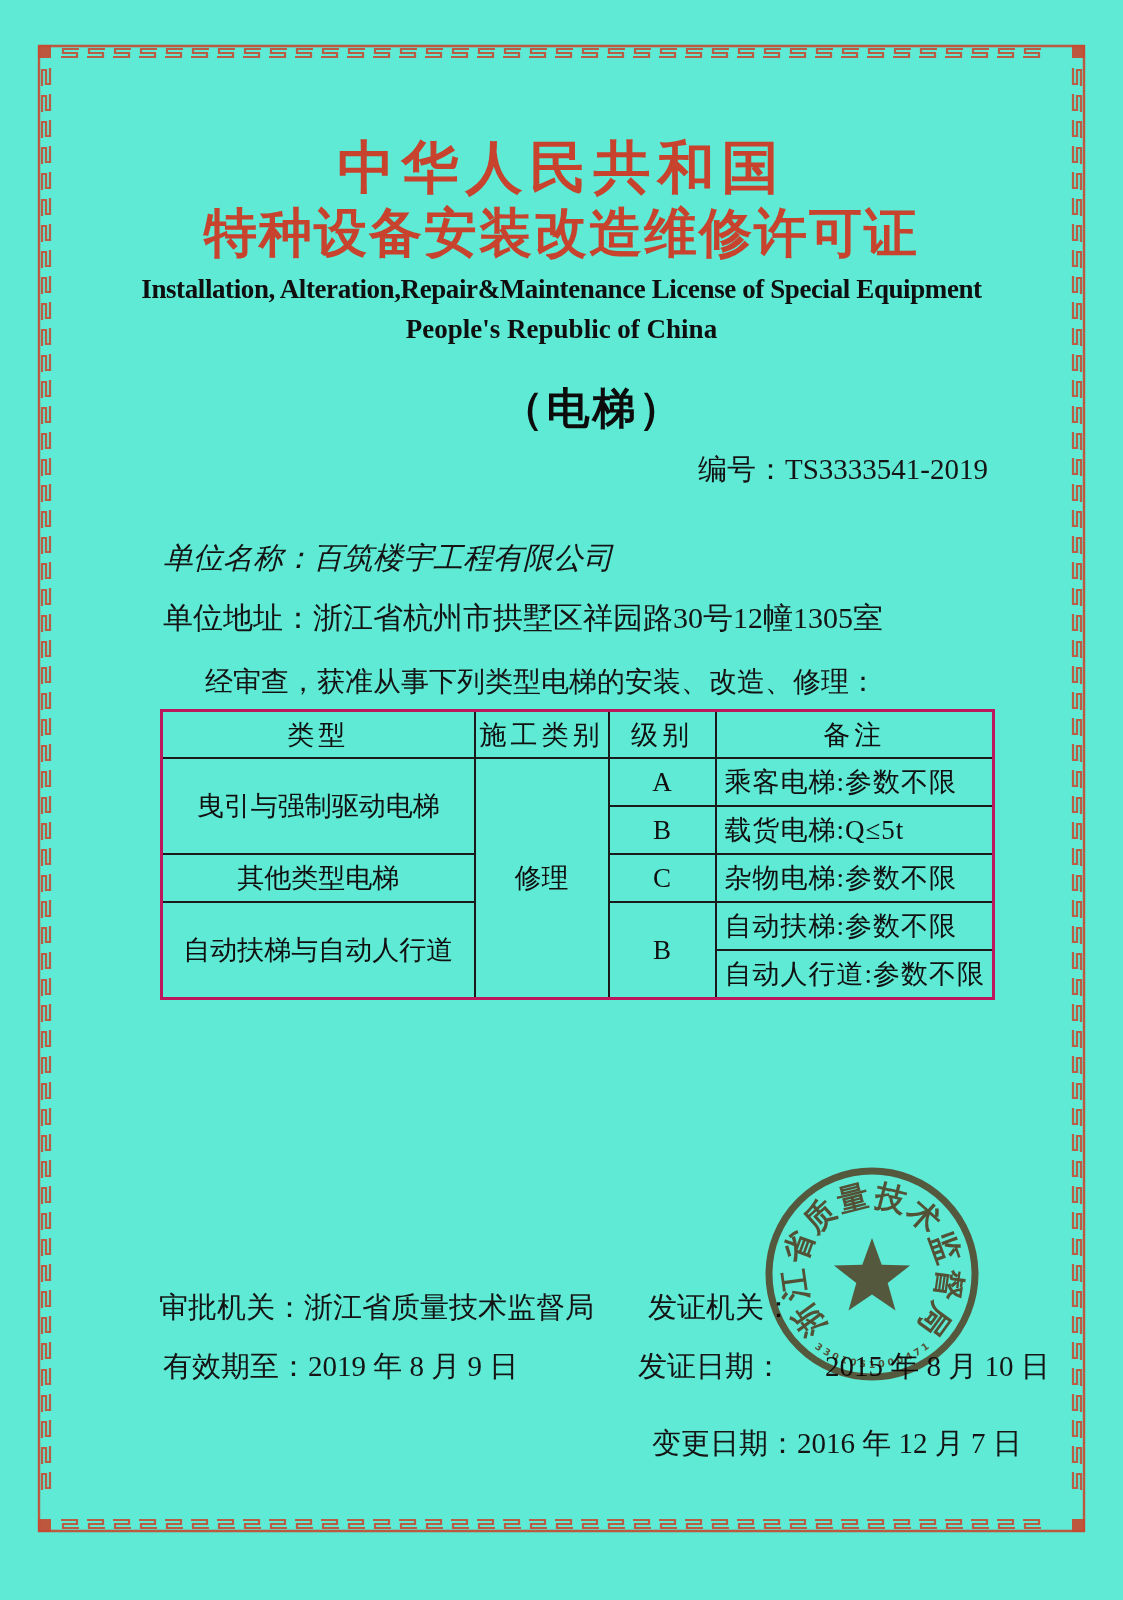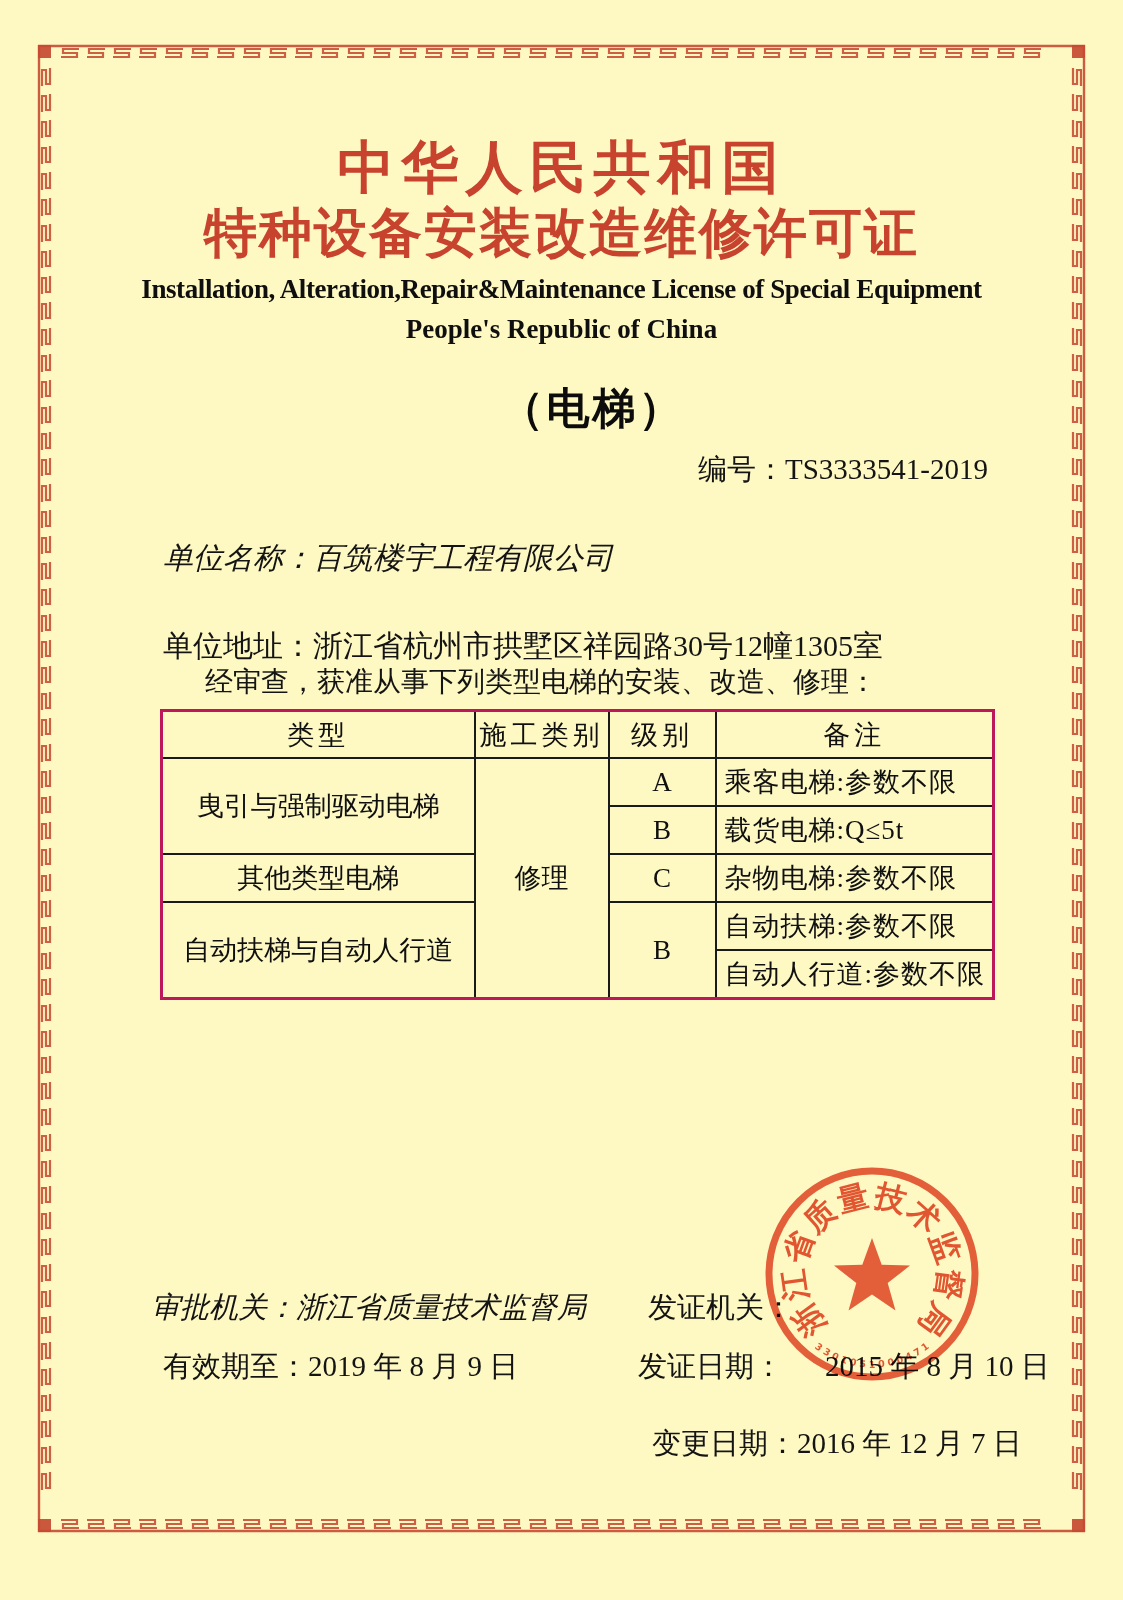--- a/index.html
+++ b/index.html
@@ -1,51 +1,51 @@
 <!DOCTYPE html>
 <html><head>
 <meta charset="utf-8">
 <style>
   html,body{margin:0;padding:0;background:#ffffff;}
   .page{
     position:relative;width:1123px;height:1600px;margin:0 auto;
-    background:#fef9c3;overflow:hidden;
+    background:#5eead4;overflow:hidden;
     font-family:"Liberation Serif","DejaVu Serif",serif;
     color:#141414;
   }
   .abs{position:absolute;}
   .center{left:0;width:1123px;text-align:center;}
   .title-cn{font-weight:700;white-space:nowrap;}
   .title-cn1{top:130px;font-size:57px;letter-spacing:7px;}
   .title-cn2{top:198px;font-size:53px;letter-spacing:2px;}
   .title-en{font-weight:700;color:#0f0f0f;white-space:nowrap;}
   .title-en1{top:274px;font-size:27px;letter-spacing:-0.4px;}
   .title-en2{top:314px;font-size:27px;}
   .subtitle{top:380px;font-size:43px;letter-spacing:3px;color:#0c0c0c;font-weight:600;padding-left:31px;}
   .license-no{left:698px;top:450px;font-size:29px;white-space:nowrap;}
   .field-line{font-size:30px;white-space:nowrap;}
   .fl-name{left:163px;top:538px;font-style:italic;}
-  .fl-addr{left:163px;top:598px;margin-top:28px;}
+  .fl-addr{left:163px;top:598px;}
   .fl-note{left:205px;top:655px;font-size:28px;margin-top:8px;}
   table.scope{
     position:absolute;left:160px;top:709px;
     border-collapse:collapse;table-layout:fixed;
     font-size:27px;color:#101010;
   }
   table.scope th,table.scope td{
     border:2px solid #1a1a1a;
     text-align:center;vertical-align:middle;
     padding:0 4px;height:46px;
     font-weight:400;white-space:nowrap;overflow:hidden;
   }
   table.scope{border:3px solid #be185d;}
   table.scope th{height:45px;letter-spacing:4px;}
   table.scope td.remark{text-align:left;padding-left:8px;letter-spacing:1px;}
   .footer-line{font-size:29px;white-space:nowrap;}
-  .fo-approve{left:151px;top:1288px;font-style:italic;}
+  .fo-approve{left:159px;top:1288px;}
   .fo-issue-org{left:648px;top:1288px;}
   .fo-valid{left:163px;top:1347px;}
   .fo-issue-date{left:638px;top:1347px;}
   .fo-issue-date .date-val{display:inline-block;margin-left:42px;}
   .fo-change{left:652px;top:1424px;}
   #border-svg{left:0;top:0;pointer-events:none;}
   #stamp-svg{left:742px;top:1144px;mix-blend-mode:multiply;opacity:.92;pointer-events:none;}
 </style>
 </head>
 <body>

